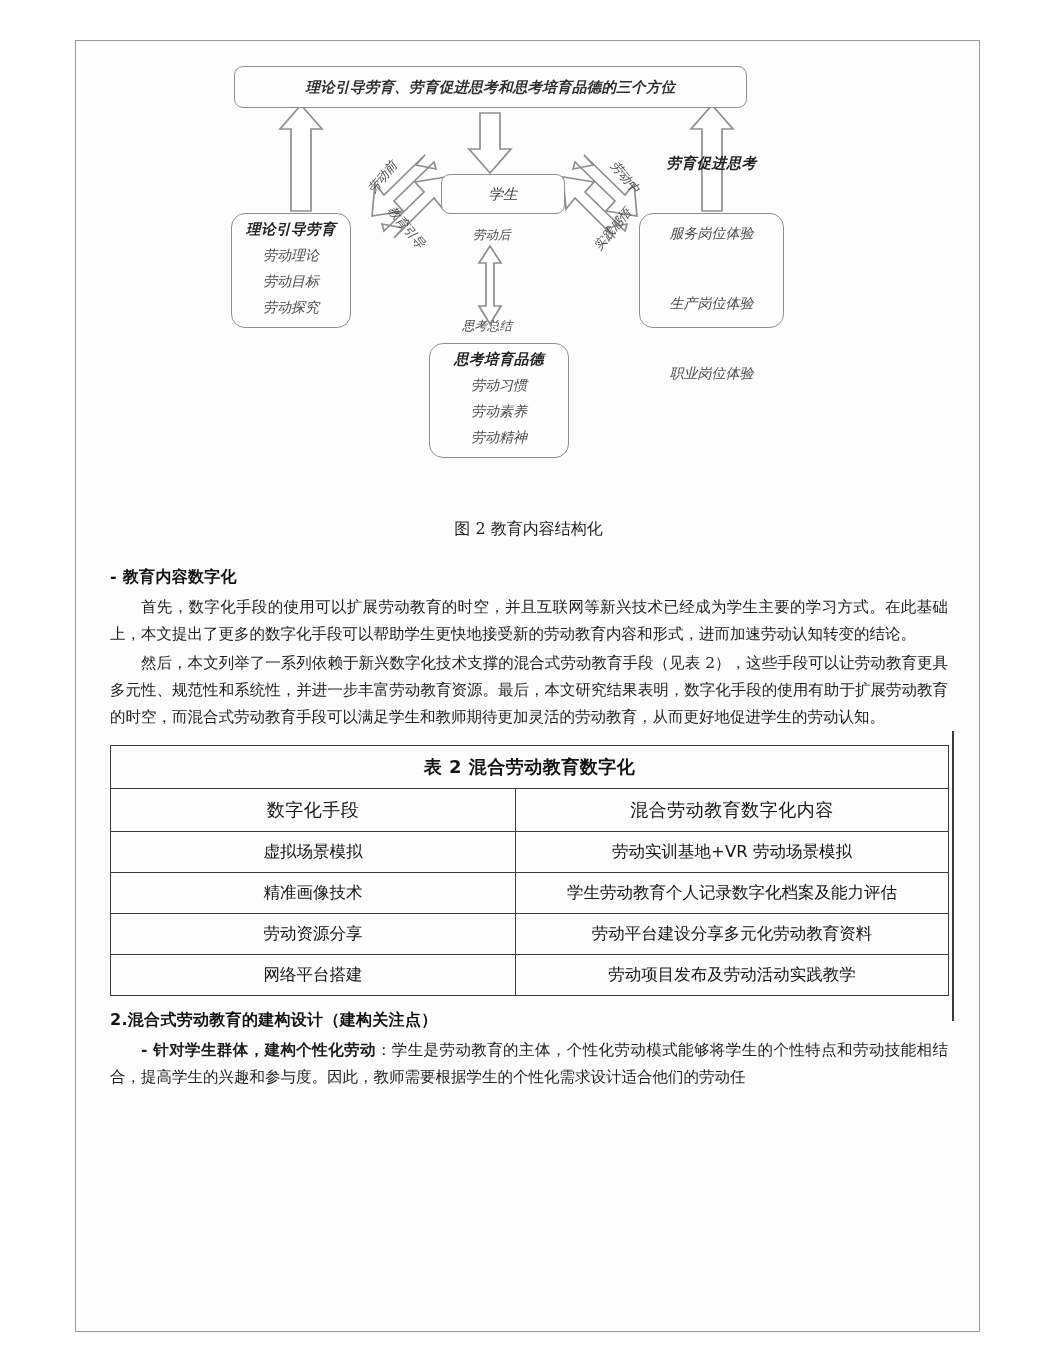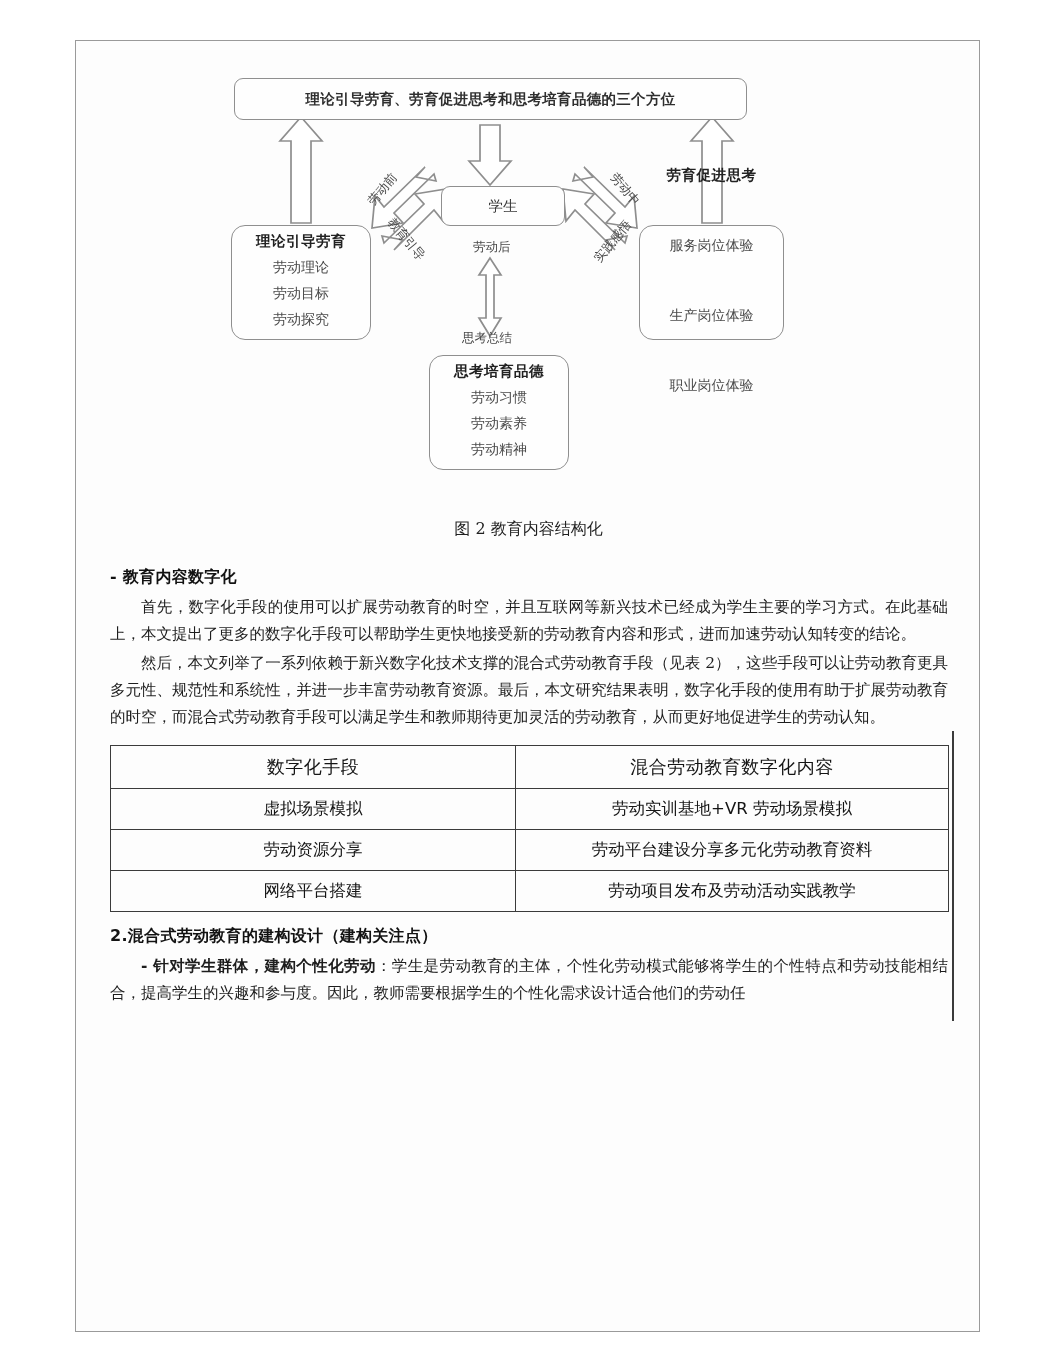--- a/index.html
+++ b/index.html
@@ -25,23 +25,24 @@
     height: 1292px;
     background: #fdfdfd;
     border: 1px solid #9a9a9a;
     box-sizing: border-box;
   }
 
   
   #figure {
     position: absolute;
     left: 0;
-    top: 12px;
+    top: 0;
     width: 905px;
     height: 480px;
+    font-style: italic;
   }
   .node {
     position: absolute;
     box-sizing: border-box;
     border: 1.6px solid #8f8f8f;
     border-radius: 14px;
     background: #fefefe;
     display: flex;
     flex-direction: column;
     align-items: center;
@@ -68,21 +69,21 @@
     font-weight: bold;
     color: #2f2f2f;
     letter-spacing: .3px;
   }
   #node-student {
     left: 365px; top: 133px; width: 124px; height: 40px;
     border-radius: 9px;
     font-size: 14.5px;
   }
   #node-left {
-    left: 155px; top: 172px; width: 140px; height: 115px;
+    left: 155px; top: 172px; width: 120px; height: 115px;
   }
   #node-right {
     left: 563px; top: 172px; width: 145px; height: 115px; gap: 44px;
   }
   #node-bottom {
     left: 353px; top: 302px; width: 140px; height: 115px;
   }
 
   .arrow-svg {
     position: absolute;
@@ -277,28 +278,35 @@
 
     <div id="tbl-wrap">
       <div id="tbl-rule"></div>
       <table id="tbl">
         <colgroup>
             <col class="col-a">
             <col class="col-b">
           </colgroup>
         <tbody>
           <tr>
+            <td class="tcap" colspan="2">表 2 混合劳动教育数字化</td>
+          </tr>
+          <tr>
             <td class="thead">数字化手段</td>
             <td class="thead">混合劳动教育数字化内容</td>
           </tr>
           <tr>
             <td class="tcell">虚拟场景模拟</td>
             <td class="tcell">劳动实训基地+VR 劳动场景模拟</td>
           </tr>
           <tr>
+            <td class="tcell">精准画像技术</td>
+            <td class="tcell">学生劳动教育个人记录数字化档案及能力评估</td>
+          </tr>
+          <tr>
             <td class="tcell">劳动资源分享</td>
             <td class="tcell">劳动平台建设分享多元化劳动教育资料</td>
           </tr>
           <tr>
             <td class="tcell">网络平台搭建</td>
             <td class="tcell">劳动项目发布及劳动活动实践教学</td>
           </tr>
         </tbody>
       </table>
     </div>

